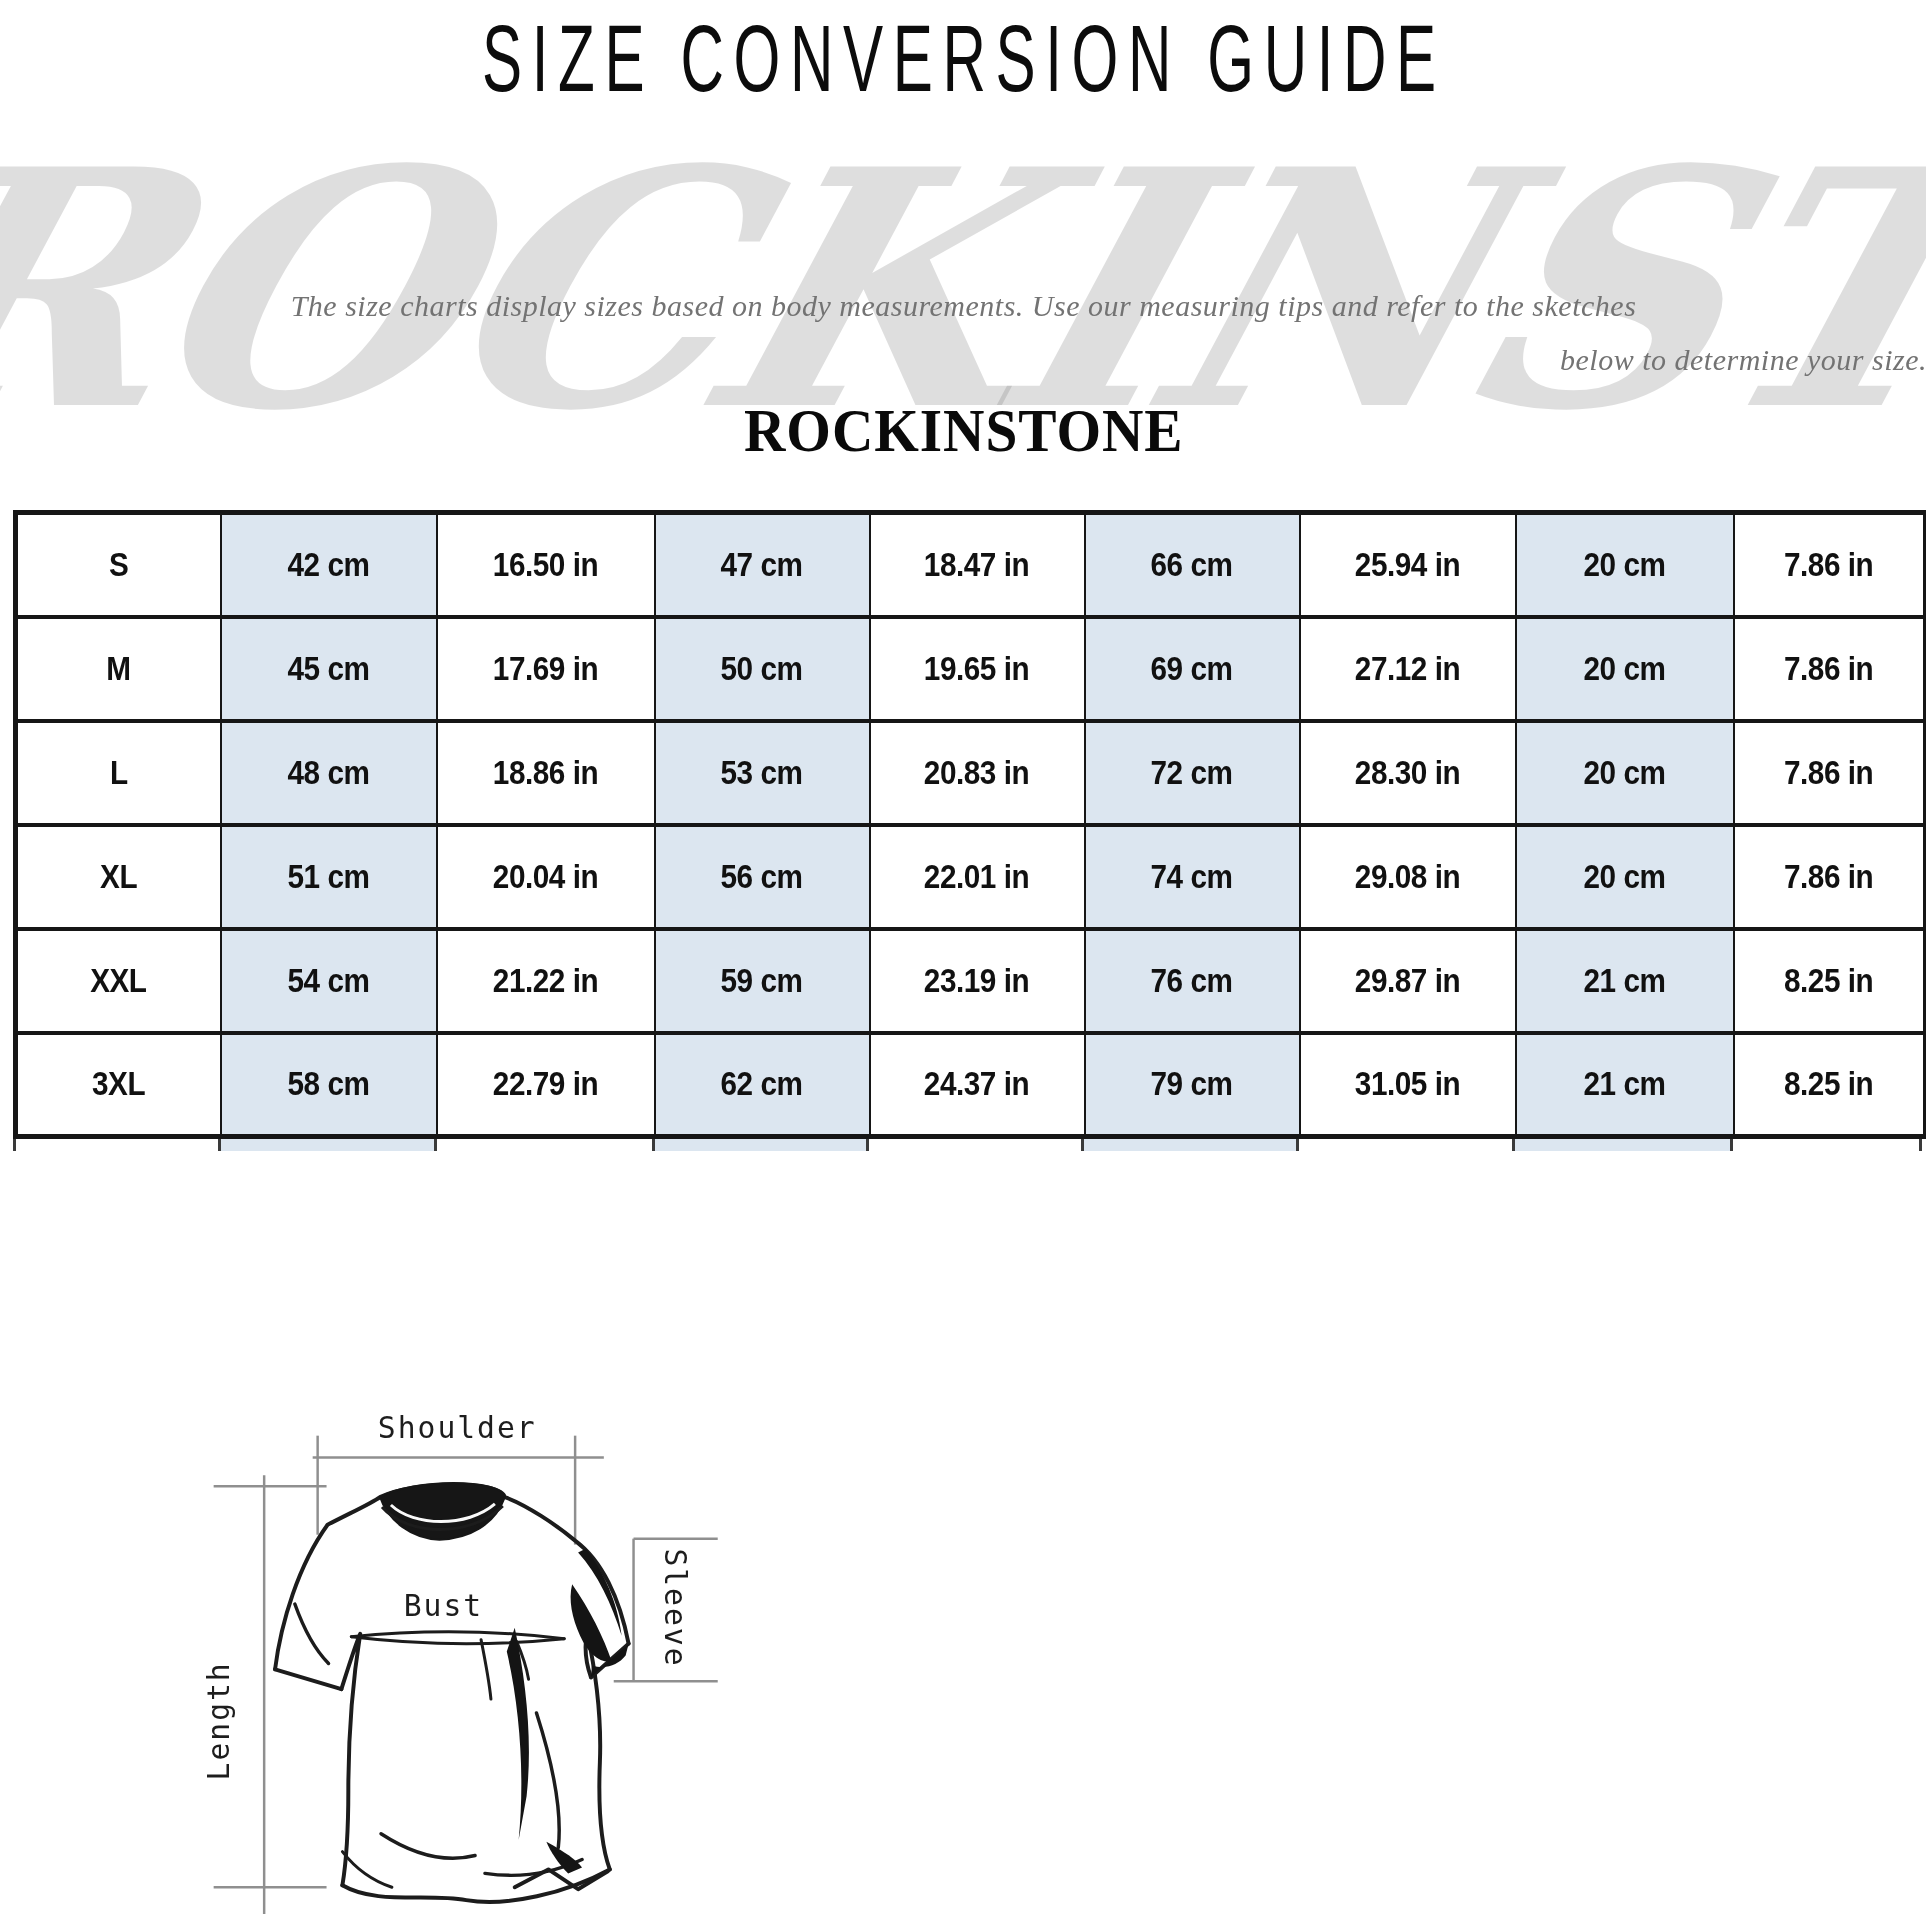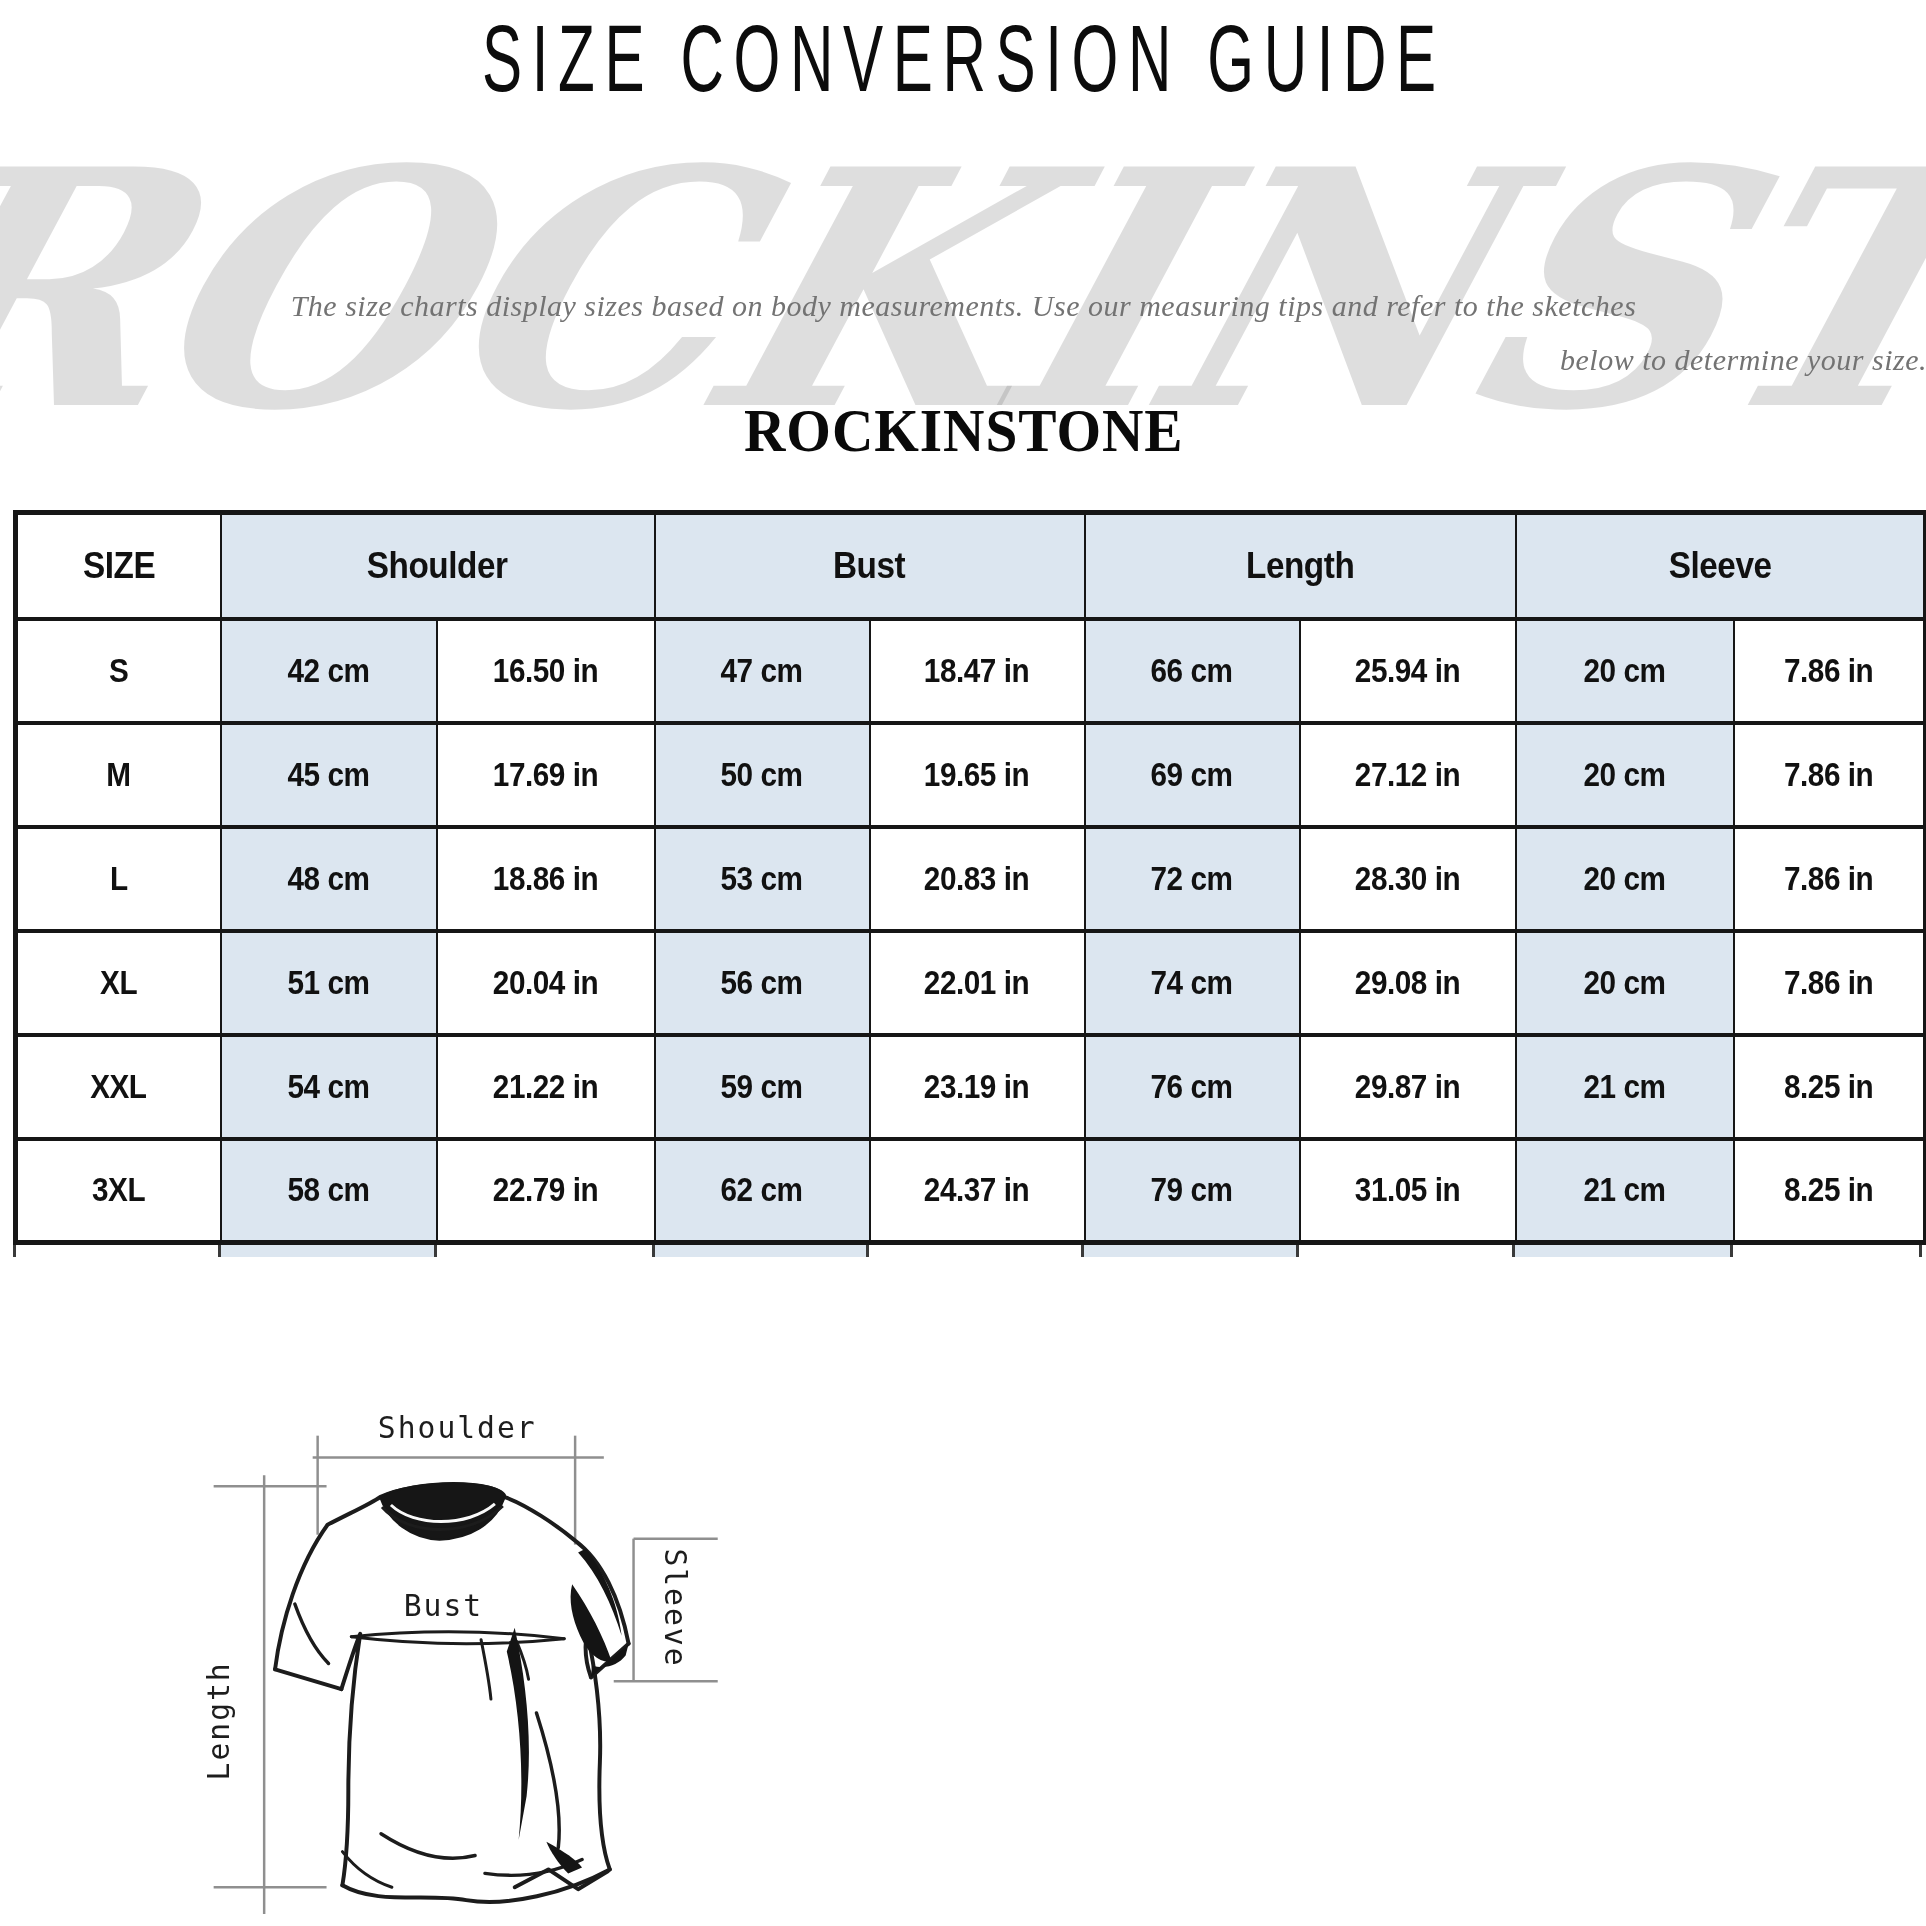--- a/index.html
+++ b/index.html
@@ -107,27 +107,20 @@
           <col style="width:216px">
           <col style="width:218px">
         <col style="width:215px">
           <col style="width:215px">
           <col style="width:215px">
         <col style="width:216px">
           <col style="width:218px">
           <col style="width:192px">
       </colgroup>
       <thead>
-        <tr class="group-row">
-          <th><span class="c">SIZE</span></th>
-          <th colspan="2" class="blue"><span class="c">Shoulder</span></th>
-          <th colspan="2" class="blue"><span class="c">Bust</span></th>
-          <th colspan="2" class="blue"><span class="c">Length</span></th>
-          <th colspan="2" class="blue"><span class="c">Sleeve</span></th>
-        </tr>
       </thead>
       <tbody>
           <tr>
             <td><span class="c">S</span></td>
             <td class="blue"><span class="c">42 cm</span></td>
             <td><span class="c">16.50 in</span></td>
             <td class="blue"><span class="c">47 cm</span></td>
             <td><span class="c">18.47 in</span></td>
             <td class="blue"><span class="c">66 cm</span></td>
             <td><span class="c">25.94 in</span></td>

